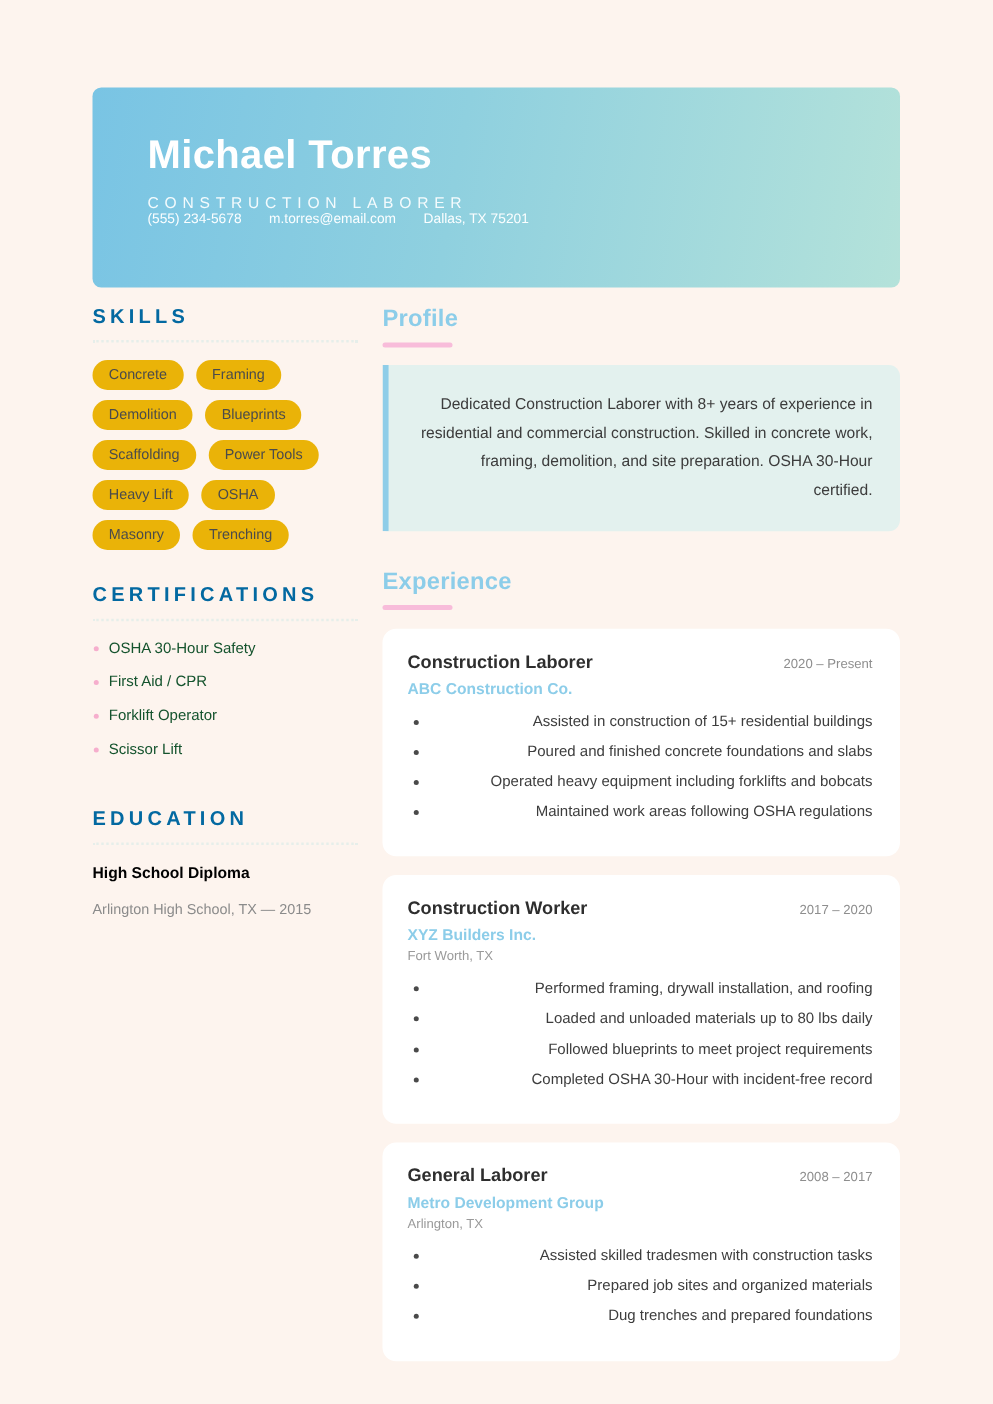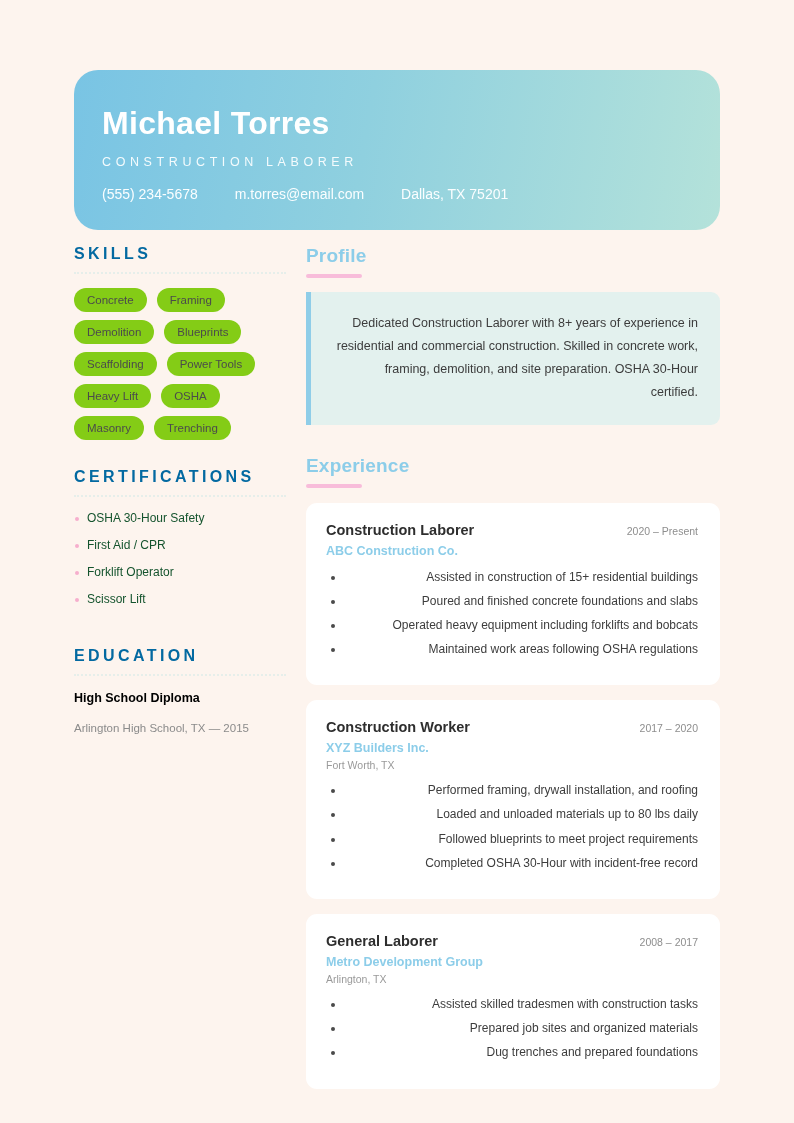--- a/index.html
+++ b/index.html
@@ -13,45 +13,44 @@
     overflow: hidden;
   }
 
   .page { position: relative; width: 794px; height: 1123px; }
 
   
   .header {
     position: absolute;
     left: 74px; top: 70px;
     width: 646px; height: 160px;
-    border-radius: 24px;
+    border-radius: 7px;
     background: linear-gradient(100deg, #79c4e4 0%, #8fd0df 45%, #b4e2da 100%);
-    padding: 36px 0 0 28px;
+    padding: 36px 0 0 44px;
   }
   .name {
     font-size: 32px;
     font-weight: bold;
     color: #ffffff;
     letter-spacing: 0.3px;
     line-height: 1.1;
     margin: 0;
   }
   .job-title {
     margin-top: 14px;
     font-size: 12.5px;
     color: #f4fbfd;
     letter-spacing: 4.6px;
     font-weight: normal;
   }
   .contact-row {
-    margin-top: 17px;
-    font-size: 14px;
+    font-size: 11px;
     color: #fbfeff;
     display: flex;
-    gap: 37px;
+    gap: 22px;
   }
 
   
   .columns {
     position: absolute;
     left: 74px; top: 245px;
     width: 646px;
     display: flex;
     align-items: flex-start;
   }
@@ -73,21 +72,21 @@
   }
 
   .chips {
     margin-top: 14px;
     display: flex;
     flex-wrap: wrap;
     gap: 8px 10px;
     width: 200px;
   }
   .chip {
-    background: #84cc16;
+    background: #eab308;
     border-radius: 14px;
     padding: 6px 13px;
     font-size: 11.5px;
     color: #4b4b4b;
     white-space: nowrap;
   }
 
   .block-gap { height: 28px; }
 
   .cert-list { margin: 14px 0 0 0; padding: 0; list-style: none; }

